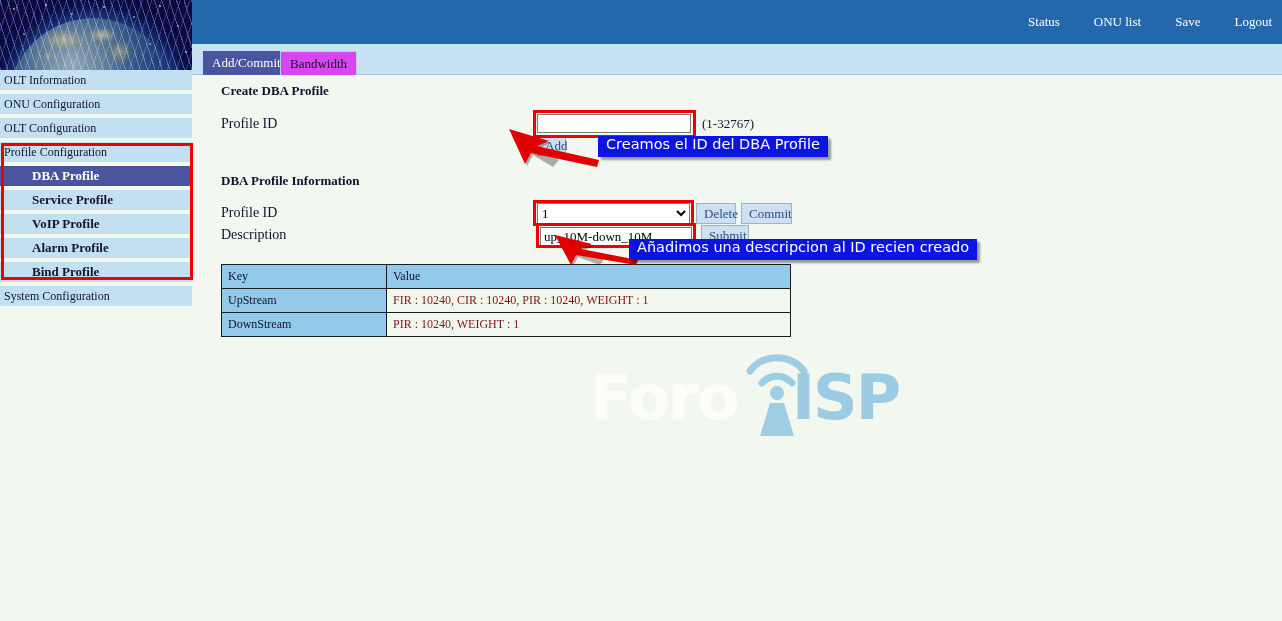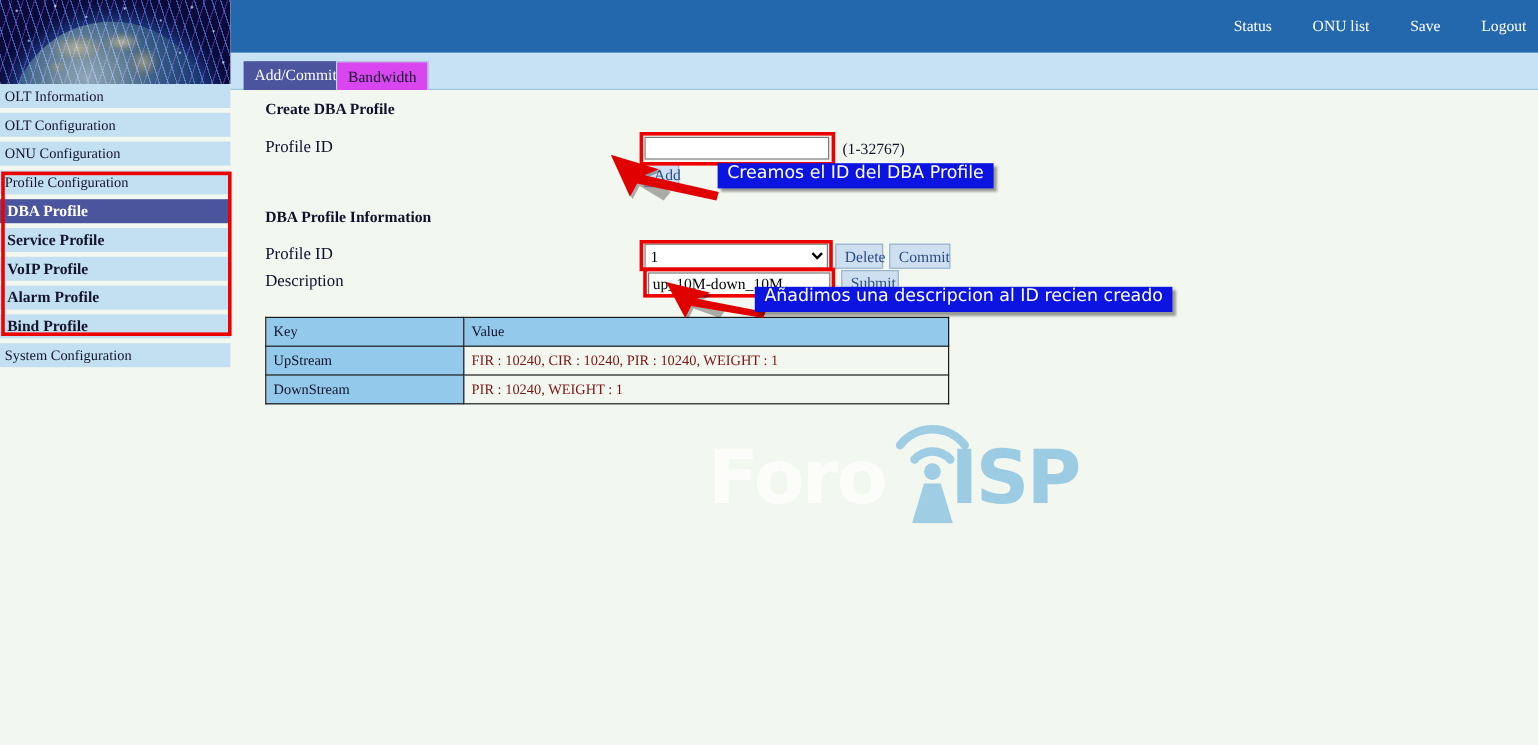--- a/index.html
+++ b/index.html
@@ -89,21 +89,21 @@
     line-height: 20px;
     background: #c3e0f2;
     color: #14142c;
     font-size: 12px;
     padding-left: 4px;
     margin-bottom: 4px;
     white-space: nowrap;
     box-sizing: border-box;
   }
   .menu-item.sub {
-    padding-left: 6px;
+    padding-left: 32px;
     font-size: 13px;
     font-weight: bold;
   }
   .menu-item.sub.active {
     background: #4b559e;
     color: #ffffff;
   }
   #red-box-menu {
     position: absolute;
     left: 1px;
@@ -325,22 +325,22 @@
 
   <div id="banner">
     <div class="globe"></div>
     <div class="land"></div>
     <div class="rays"></div>
     <div class="dots"></div>
   </div>
 
   <div class="menu" id="menu">
       <div class="menu-item">OLT Information</div>
+      <div class="menu-item">ONU Configuration</div>
       <div class="menu-item">OLT Configuration</div>
-      <div class="menu-item">ONU Configuration</div>
       <div class="menu-item">Profile Configuration</div>
       <div class="menu-item sub active">DBA Profile</div>
       <div class="menu-item sub">Service Profile</div>
       <div class="menu-item sub">VoIP Profile</div>
       <div class="menu-item sub">Alarm Profile</div>
       <div class="menu-item sub">Bind Profile</div>
       <div class="menu-item">System Configuration</div>
     </div>
 </div>
 

